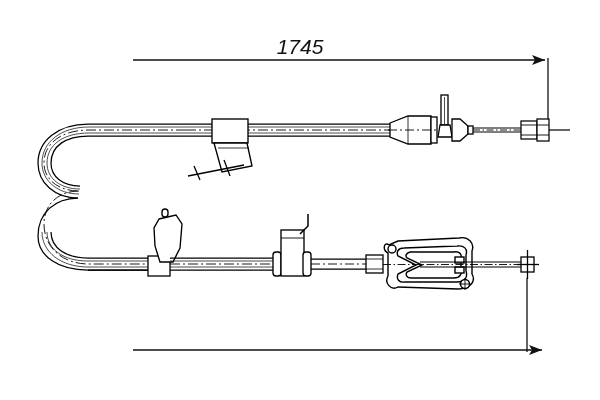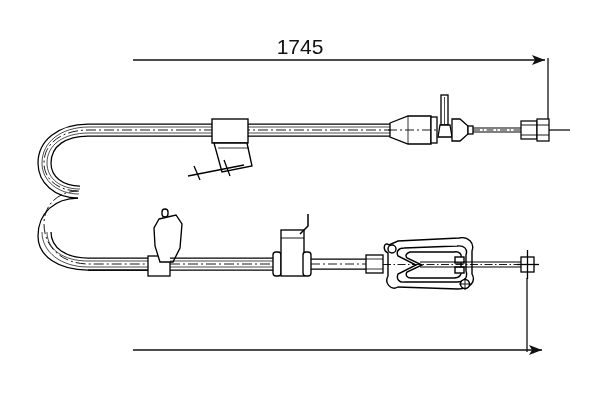--- a/index.html
+++ b/index.html
@@ -10,20 +10,21 @@
   }
   body {
     font-family: "Liberation Sans", sans-serif;
   }
   #canvas-wrap {
     position: relative;
     width: 600px;
     height: 400px;
     background: #e5e5e5;
     overflow: hidden;
+    font-style: italic;
   }
   #drawing {
     display: block;
     width: 600px;
     height: 400px;
   }
   .dim-text {
     font-family: "Liberation Sans", sans-serif;
     font-size: 21px;
     fill: #111111;

